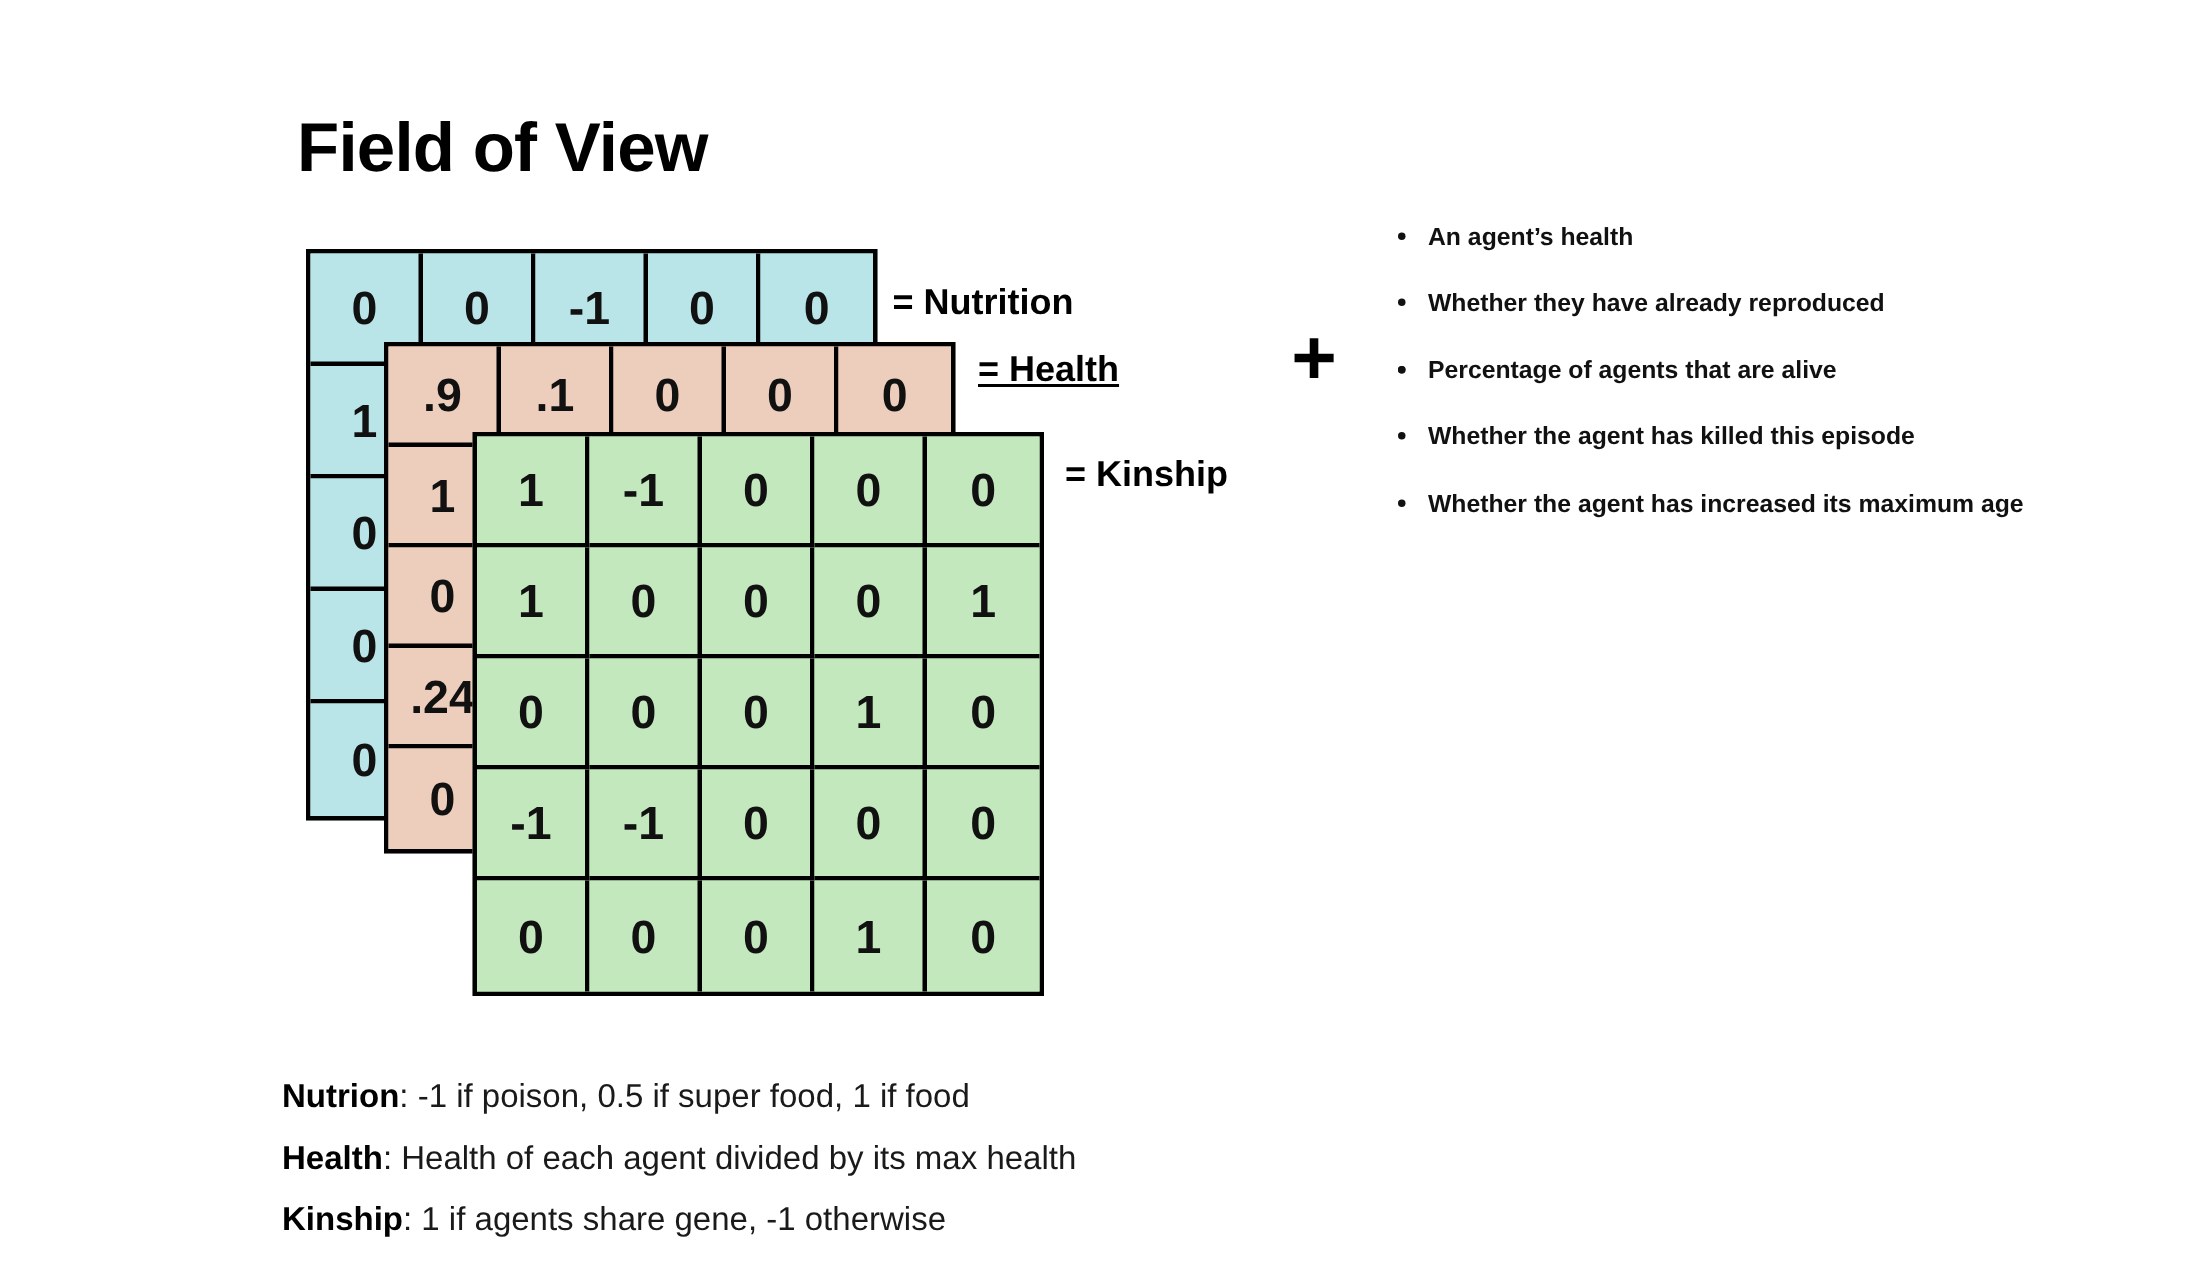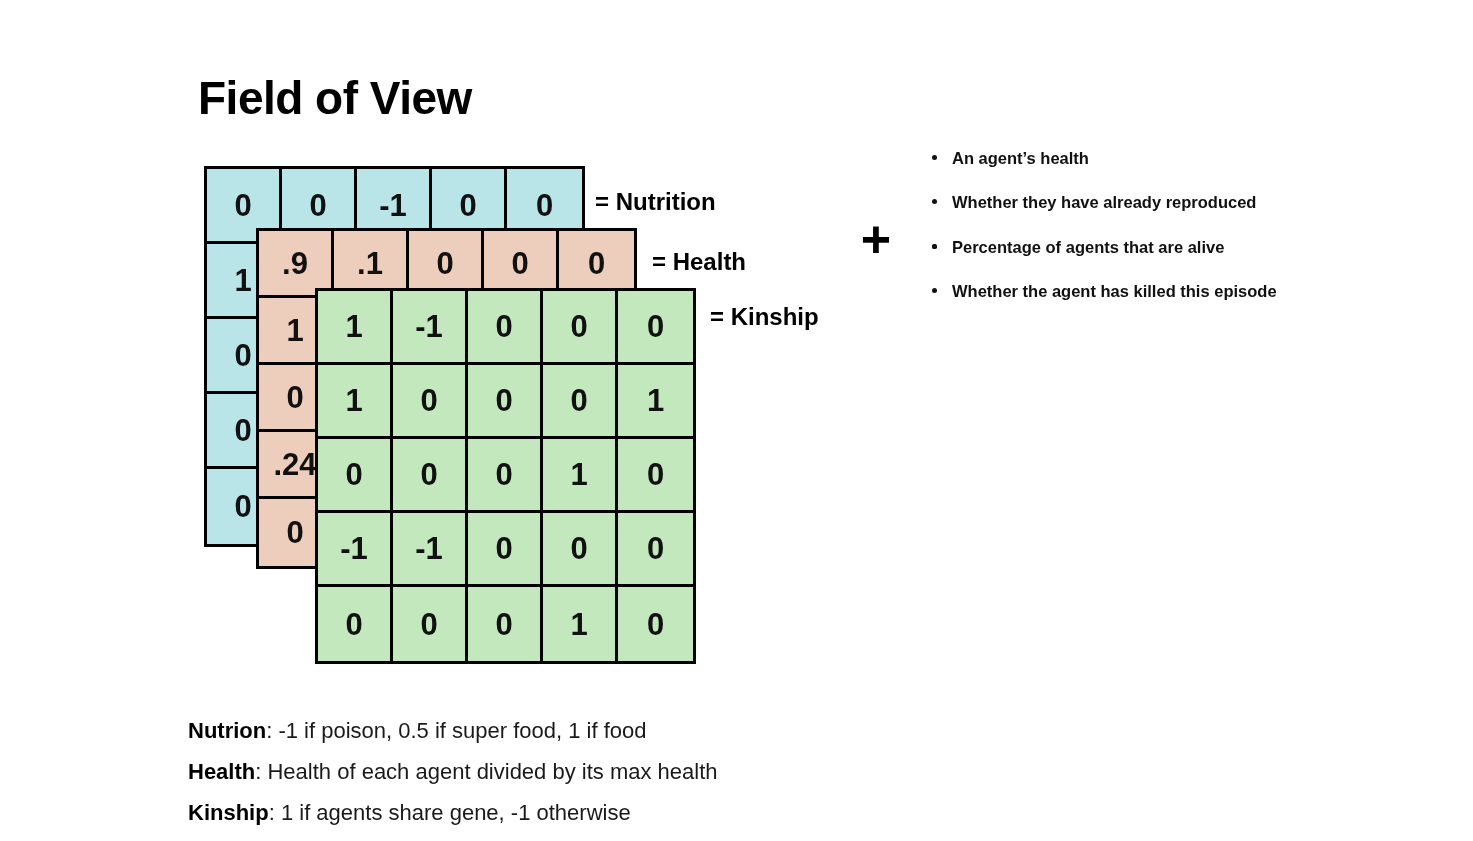--- a/index.html
+++ b/index.html
@@ -85,21 +85,21 @@
   
   .legend-label {
     position: absolute;
     font-size: 24px;
     font-weight: bold;
     color: #000000;
     white-space: nowrap;
     z-index: 6;
   }
   #legend-nutrition { left: 595px; top: 188px; }
-  #legend-health    { left: 652px; top: 248px; }
+  #legend-health    { left: 652px; top: 233px; text-decoration: underline; }
   #legend-kinship   { left: 710px; top: 303px; }
 
   
   #caption-block {
     position: absolute;
     left: 188px;
     top: 710px;
     width: 700px;
     z-index: 6;
   }
@@ -260,13 +260,14 @@
     <div class="caption-line"><span class="caption-term">Health</span><span>: Health of each agent divided by its max health</span></div>
     <div class="caption-line"><span class="caption-term">Kinship</span><span>: 1 if agents share gene, -1 otherwise</span></div>
   </div>
 
 <ul id="feature-list">
     <li><span class="bullet-dot"></span><span>An agent’s health</span></li>
     <li><span class="bullet-dot"></span><span>Whether they have already reproduced</span></li>
     <li><span class="bullet-dot"></span></li>
     <li><span class="bullet-dot"></span><span>Percentage of agents that are alive</span></li>
     <li><span class="bullet-dot"></span><span>Whether the agent has killed this episode</span></li>
+    <li><span class="bullet-dot"></span><span>Whether the agent has increased its maximum age</span></li>
   </ul>
 
 </body></html>

